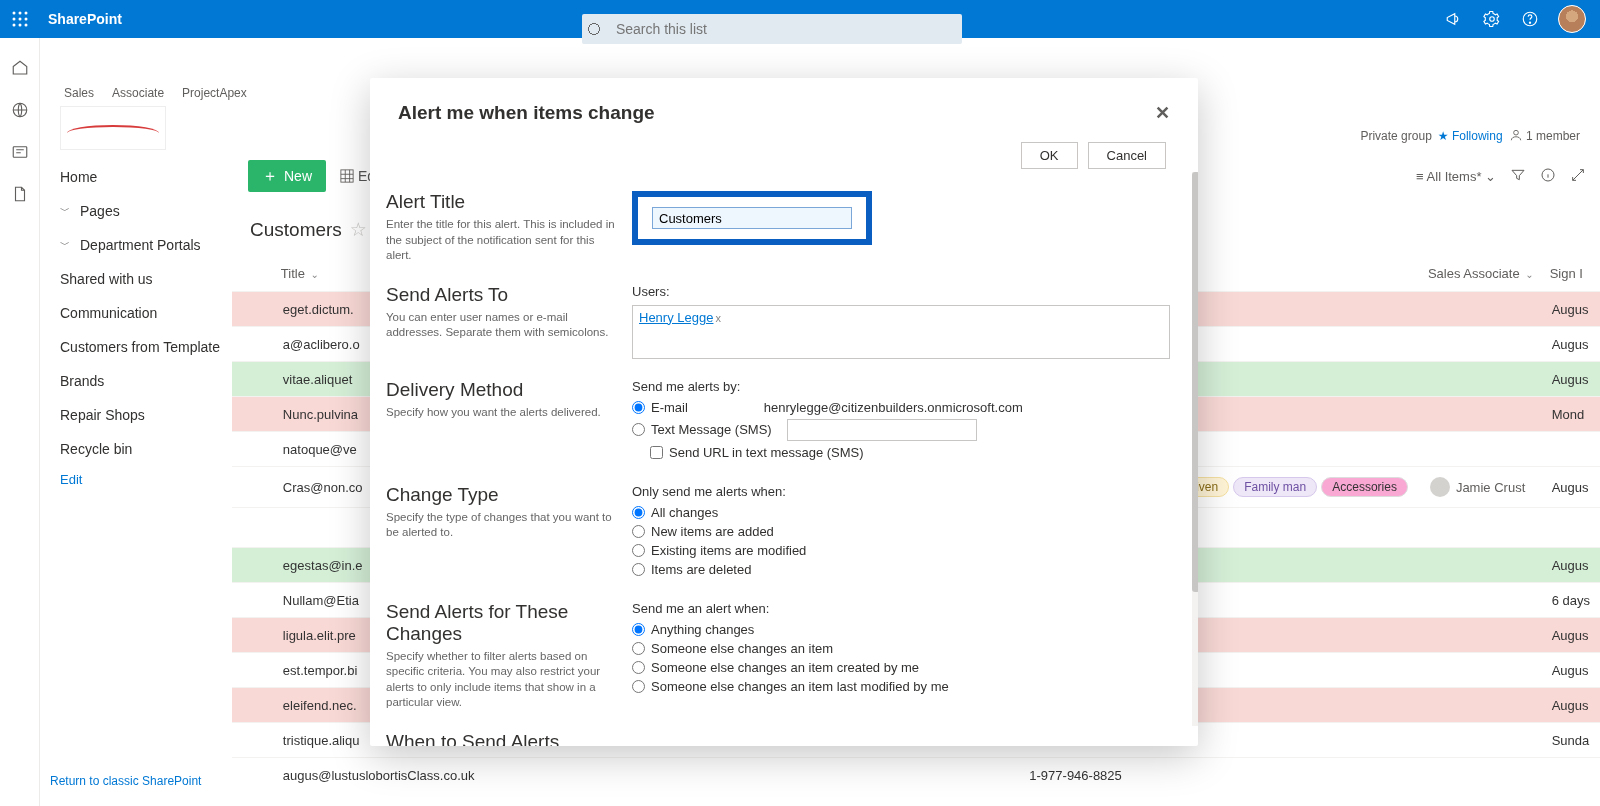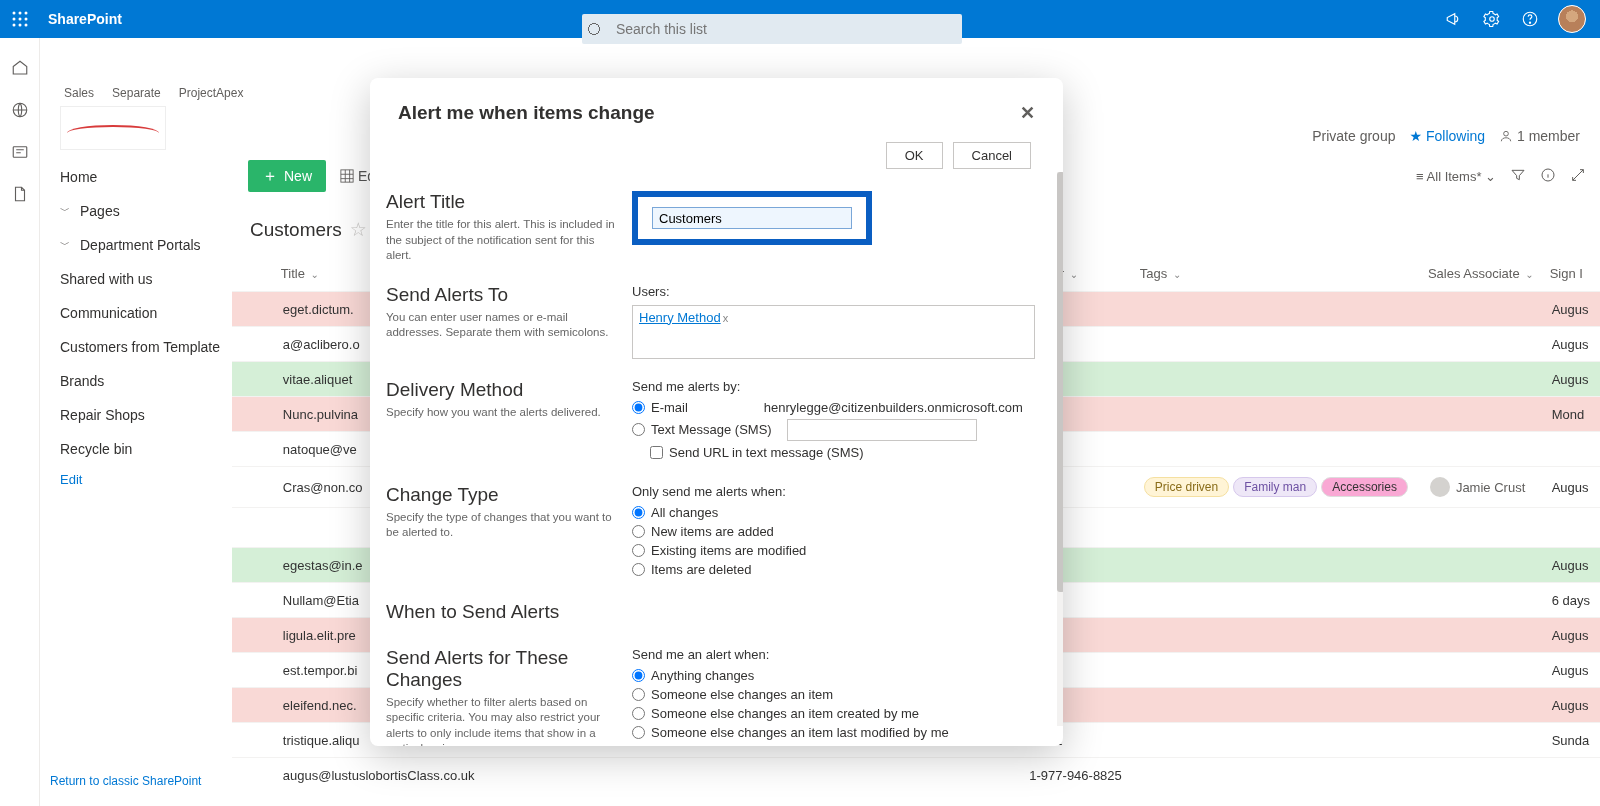--- a/index.html
+++ b/index.html
@@ -21,21 +21,21 @@
   .leftrail .ricon { width:20px;height:20px;color:#605e5c;display:flex;align-items:center;justify-content:center;font-size:16px;cursor:pointer;}
 
   
   .siteheader { position:absolute; left:40px; right:0; top:38px; height:70px; padding:4px 20px 0 20px;margin-top:40px;}
   .sitelinks { display:flex; gap:18px; font-size:12px; color:#605e5c; padding:4px 4px;}
   .sitelinks span{cursor:pointer;}
   .sitelogo { width:106px;height:44px; border:1px solid #eee;margin-top:2px; position:relative;}
   .sitelogo::after{content:"";position:absolute;left:6px;right:6px;top:18px;height:14px;border-top:2px solid #d83b3b;border-radius:50% 50% 0 0;}
 
   
-  .groupinfo { position:absolute; right:20px; top:128px; display:flex; align-items:flex-end; gap:14px; font-size:14px; color:#605e5c;}
+  .groupinfo { position:absolute; right:20px; top:128px; display:flex; align-items:flex-end; gap:6px; font-size:12px; color:#605e5c;}
   .groupinfo .star{color:#0078d4;}
   .groupinfo .follow{color:#0078d4;}
   .member svg{vertical-align:-2px;}
 
   
   .sidenav { position:absolute; left:40px; top:150px; bottom:0; width:200px; padding:10px 6px; font-size:14px; color:#323130;}
   .sidenav .navitem{ padding:9px 14px; cursor:pointer; display:flex; align-items:center; gap:6px;}
   .sidenav .chev::before{content:"﹀"; font-size:10px; color:#605e5c; margin-right:4px;}
   .sidenav .edit{color:#0078d4;font-size:13px;padding:6px 14px;cursor:pointer;}
   .returnlink{position:absolute;left:50px;bottom:18px;font-size:12px;color:#0078d4;cursor:pointer;}
@@ -63,21 +63,21 @@
   tr.blank td{background:#fff;height:40px;}
   .pill{display:inline-block;padding:2px 10px;border-radius:12px;font-size:12px;border:1px solid #ddd;margin:1px 2px;}
   .pill.yellow{background:#fff4d6;border-color:#f5e0a1;color:#8a6d1a;}
   .pill.purple{background:#eee7f7;border-color:#d6c8ec;color:#6e51a3;}
   .pill.white{background:#f9a8d4;}
   .assoc{display:flex;align-items:center;gap:6px;color:#605e5c;}
   .assoc .avsm{width:20px;height:20px;border-radius:50%;background:#d4d2cf;}
 
   
   .overlay{position:absolute;inset:0;background:transparent;}
-  .dialog{position:absolute;left:370px;top:78px;width:693px;height:668px;background:#fff;box-shadow:0 10px 40px rgba(0,0,0,.22);border-radius:8px;display:flex;flex-direction:column;}
+  .dialog{position:absolute;left:370px;top:78px;width:828px;height:668px;background:#fff;box-shadow:0 10px 40px rgba(0,0,0,.22);border-radius:2px;display:flex;flex-direction:column;}
   .dlg-head{padding:24px 28px 8px;font-size:19px;font-weight:600;color:#323130;display:flex;align-items:center;}
   .dlg-close{margin-left:auto;font-size:18px;color:#605e5c;cursor:pointer;}
   .dlg-body{flex:1;overflow-y:auto;padding:6px 28px 12px 16px;position:relative;}
   .btnrow{display:flex;justify-content:flex-end;gap:10px;margin:4px 4px 12px 0;}
   .dbtn{border:1px solid #c8c6c4;background:#fff;color:#323130;padding:5px 18px;font-size:13px;cursor:pointer;}
 
   .formrow{display:flex;padding:10px 0;}
   .formrow .lab{width:246px;padding-right:12px;}
   .formrow .lab .t{font-size:19px;color:#323130;margin-bottom:4px;}
   .formrow .lab .d{font-size:11.5px;color:#666;line-height:1.35;}
@@ -168,21 +168,21 @@
       <svg width="18" height="18" viewBox="0 0 24 24" fill="none" stroke="#605e5c" stroke-width="1.5">
         <path d="M6 3h8l4 4v14H6z"></path>
         <path d="M14 3v4h4"></path>
       </svg>
     </div>
 </div>
 
 <div class="siteheader">
   <div class="sitelinks">
     <span>Sales</span>
-    <span>Separate</span>
+    <span>Associate</span>
     <span>ProjectApex</span>
   </div>
   <div class="sitelogo"></div>
 </div>
 
 <div class="groupinfo">
   <span>Private group</span>
   <span><span class="star">★</span> <span class="follow">Following</span></span>
   <span class="member"><svg width="14" height="14" viewBox="0 0 24 24" fill="none" stroke="#605e5c" stroke-width="1.5">
         <circle cx="12" cy="8" r="4"></circle>
@@ -411,21 +411,21 @@
       </div>
 
       <div class="formrow">
         <div class="lab">
             <div class="t">Send Alerts To</div>
           <div class="d">You can enter user names or e-mail addresses. Separate them with semicolons.</div>
           </div>
         <div class="fld">
           <div class="sublabel">Users:</div>
           <div class="people">
-            <a>Henry Method</a><span class="rm">x</span>
+            <a>Henry Legge</a><span class="rm">x</span>
           </div>
         </div>
       </div>
 
       <div class="formrow">
         <div class="lab">
             <div class="t">Delivery Method</div>
           <div class="d">Specify how you want the alerts delivered.</div>
           </div>
         <div class="fld">
@@ -465,48 +465,48 @@
             </div>
           <div class="opt">
               <input type="radio" style="">
               <span>Items are deleted</span>
             </div>
         </div>
       </div>
 
       <div class="formrow">
         <div class="lab">
-            <div class="t">When to Send Alerts</div>
-          </div>
-        <div class="fld"></div>
+            <div class="t">Send Alerts for These Changes</div>
+          <div class="d">Specify whether to filter alerts based on specific criteria. You may also restrict your alerts to only include items that show in a particular view.</div>
+          </div>
+        <div class="fld">
+          <div class="sublabel">Send me an alert when:</div>
+          <div class="opt">
+              <input type="radio" checked="" style="">
+              <span>Anything changes</span>
+            </div>
+          <div class="opt">
+              <input type="radio" style="">
+              <span>Someone else changes an item</span>
+            </div>
+          <div class="opt">
+              <input type="radio" style="">
+              <span>Someone else changes an item created by me</span>
+            </div>
+          <div class="opt">
+              <input type="radio" style="">
+              <span>Someone else changes an item last modified by me</span>
+            </div>
+        </div>
       </div>
 
       <div class="formrow">
         <div class="lab">
-            <div class="t">Send Alerts for These Changes</div>
-          <div class="d">Specify whether to filter alerts based on specific criteria. You may also restrict your alerts to only include items that show in a particular view.</div>
-          </div>
-        <div class="fld">
-          <div class="sublabel">Send me an alert when:</div>
-          <div class="opt">
-              <input type="radio" checked="" style="">
-              <span>Anything changes</span>
-            </div>
-          <div class="opt">
-              <input type="radio" style="">
-              <span>Someone else changes an item</span>
-            </div>
-          <div class="opt">
-              <input type="radio" style="">
-              <span>Someone else changes an item created by me</span>
-            </div>
-          <div class="opt">
-              <input type="radio" style="">
-              <span>Someone else changes an item last modified by me</span>
-            </div>
-        </div>
+            <div class="t">When to Send Alerts</div>
+          </div>
+        <div class="fld"></div>
       </div>
 
       <div class="dlg-scrolltrack"></div>
       <div class="dlg-scrollthumb"></div>
     </div>
   </div>
 </div>
 
 </body></html>

